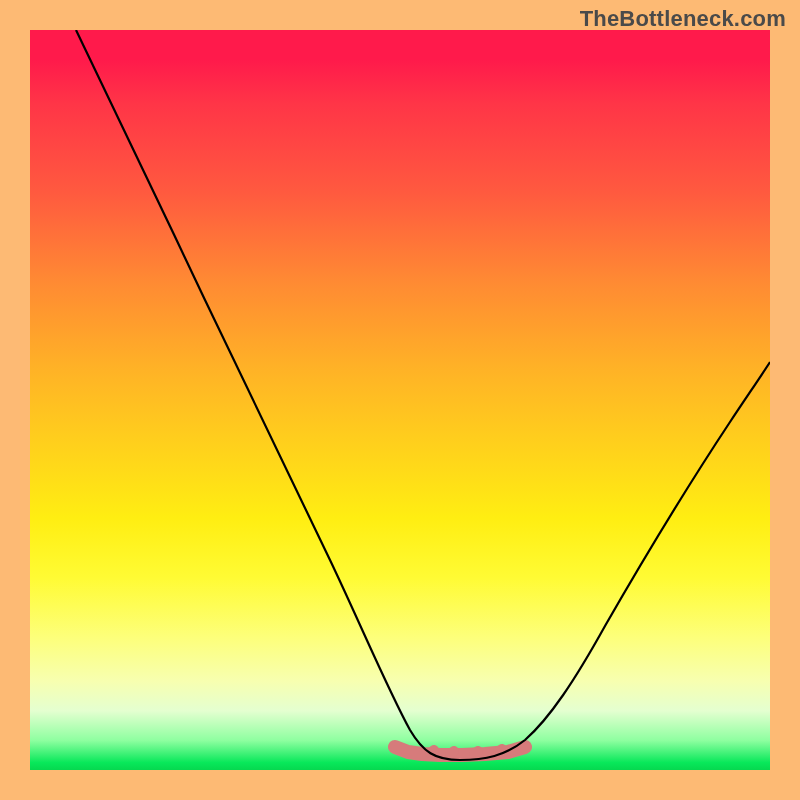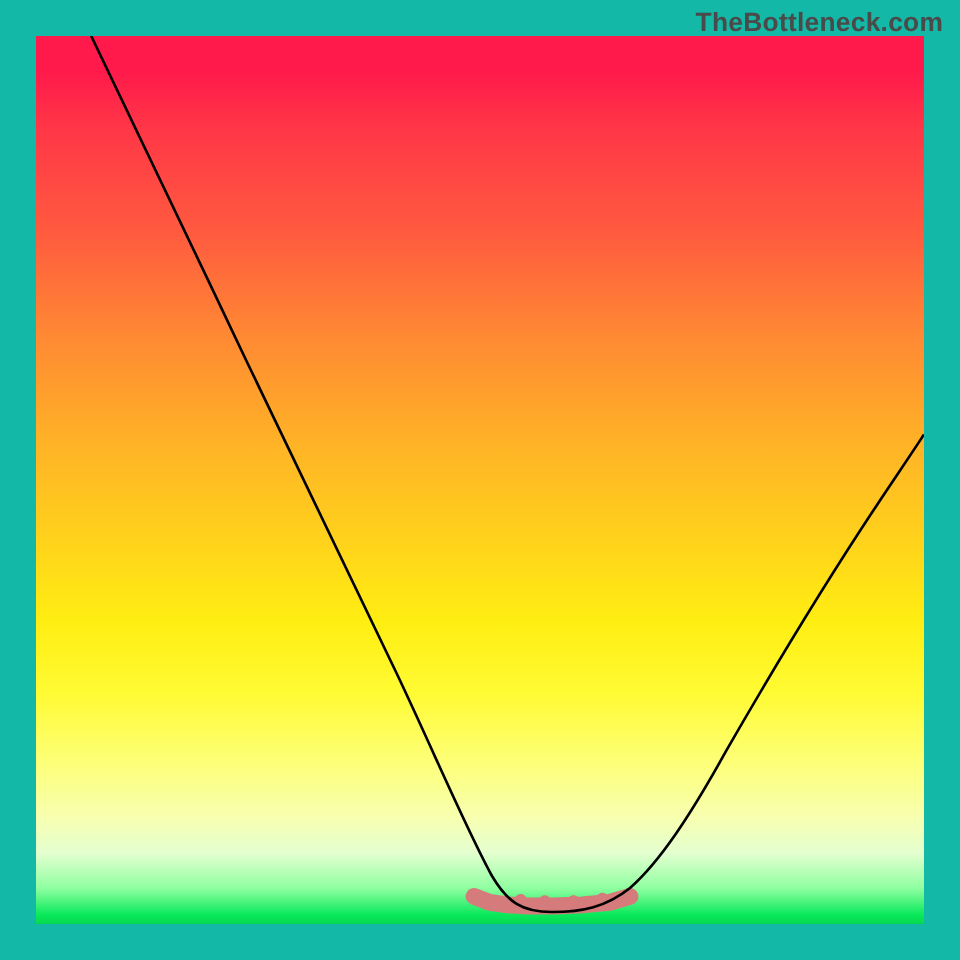--- a/index.html
+++ b/index.html
@@ -8,21 +8,21 @@
     width: 800px;
     height: 800px;
     background: #000;
     overflow: hidden;
     font-family: Arial, Helvetica, sans-serif;
   }
   .stage {
     position: relative;
     width: 800px;
     height: 800px;
-    background: #14b8a6;
+    background: #fdba74;
   }
   .watermark {
     position: absolute;
     top: 6px;
     right: 14px;
     color: #4a4a4a;
     font-size: 22px;
     font-weight: 600;
     letter-spacing: 0.2px;
     z-index: 50;

